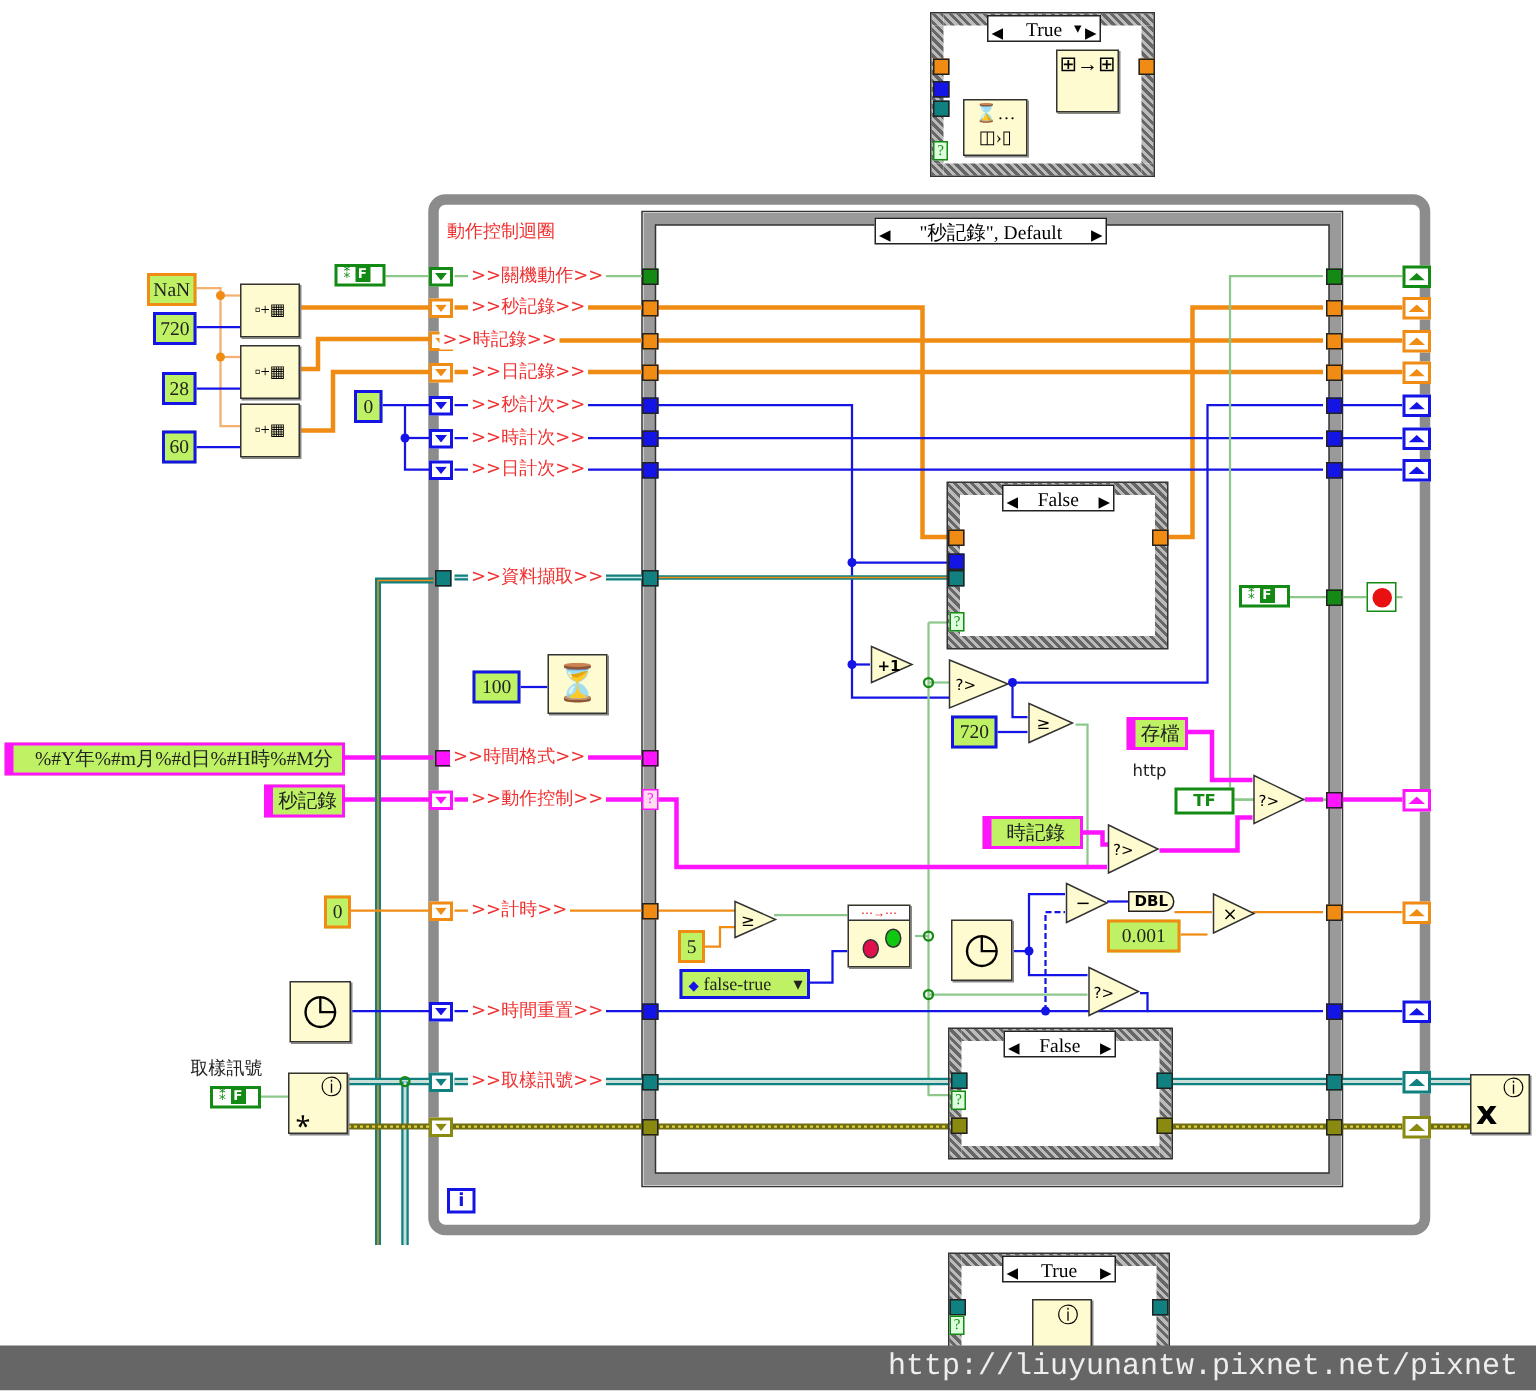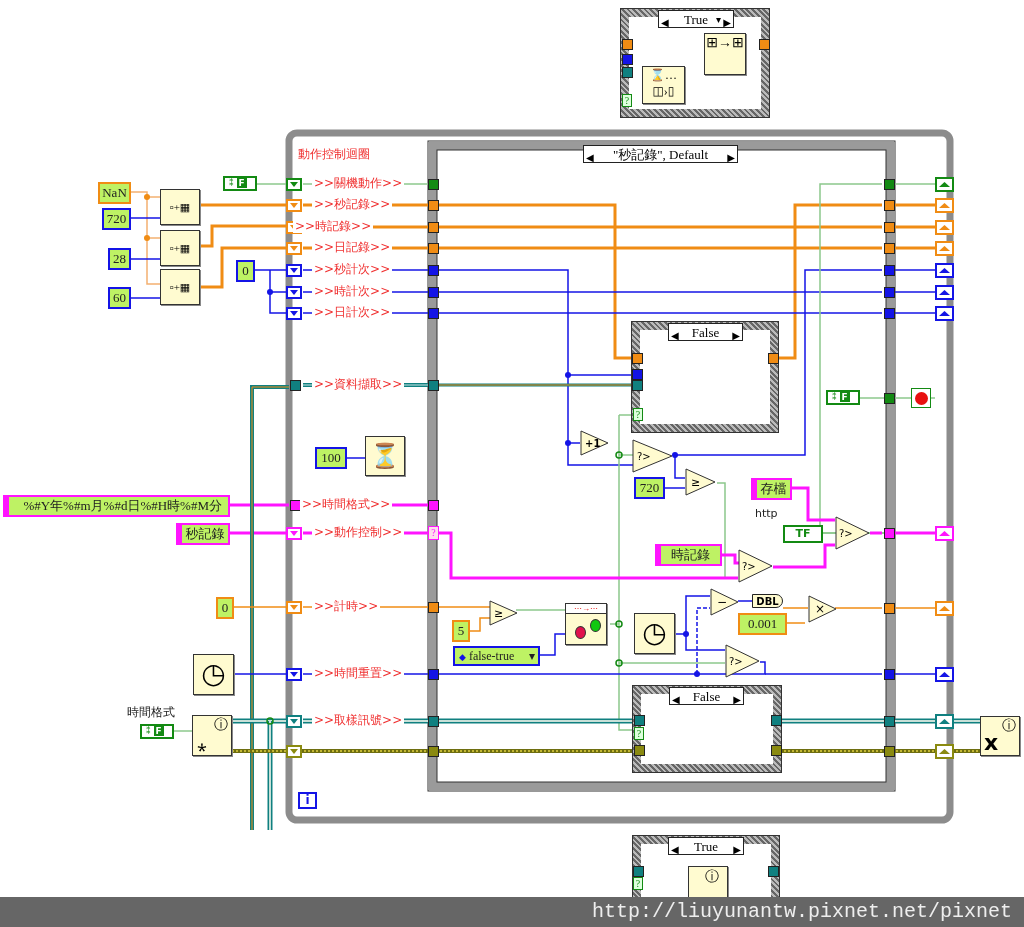--- a/index.html
+++ b/index.html
@@ -339,21 +339,21 @@
   </div>
 
 <div class="const c-bl" style="left:315px;top:447px;width:32px;height:22px;">100</div>
 <div class="node" style="left:365px;top:436px;width:40px;height:40px;font-size:24px;text-align:center;line-height:38px;"><span>⏳</span></div>
 
 <div class="const c-pk" style="left:3px;top:495px;width:227px;height:22px;text-align:right;padding-right:6px;">%#Y年%#m月%#d日%#H時%#M分</div>
 <div class="const c-pk" style="left:176px;top:523px;width:54px;height:22px;">秒記錄</div>
 <div class="const c-or" style="left:216px;top:597px;width:18px;height:22px;">0</div>
 <div class="node" style="left:193px;top:654px;width:41px;height:41px;font-size:28px;text-align:center;line-height:38px;"><span>◷</span></div>
 
-<div class="abs" style="left:127px;top:704px;font-family:'DejaVu Sans',sans-serif;font-size:12px;color:#222;">時間格式</div>
+<div class="abs" style="left:127px;top:704px;font-family:'DejaVu Sans',sans-serif;font-size:12px;color:#222;">取樣訊號</div>
 <div class="bool" style="left:140px;top:724px;">
   <span style="margin-left:4px;">⁑</span><span style="background:#138a13;color:#fff;padding:0 2px;margin-left:3px;font-weight:bold;">F</span>
 </div>
 <div class="node" style="left:192px;top:715px;width:40px;height:41px;font-size:18px;">
   <span style="position:absolute;left:4px;bottom:2px;">⁎</span>
   <span style="position:absolute;right:3px;top:0;font-size:14px;">ⓘ</span>
 </div>
 
 <div class="abs" style="left:298px;top:792px;width:19px;height:17px;border:2px solid #1414e6;background:#fff;color:#1414e6;font-weight:bold;font-family:'DejaVu Sans',sans-serif;font-size:12px;text-align:center;line-height:13px;">i</div>
 

